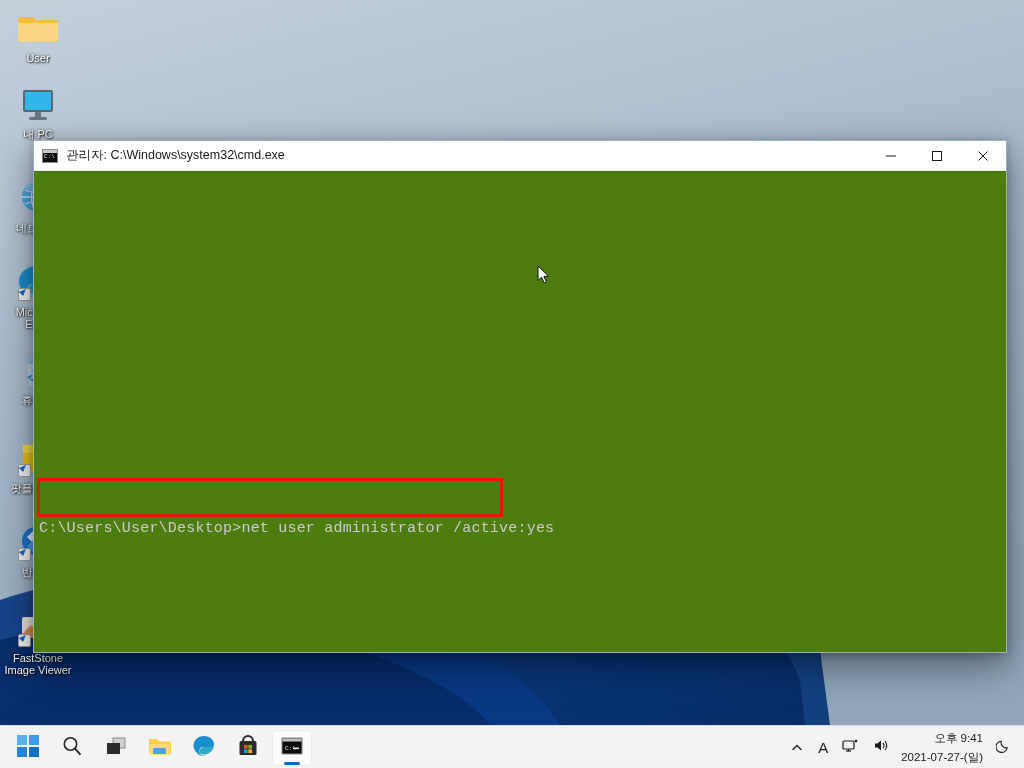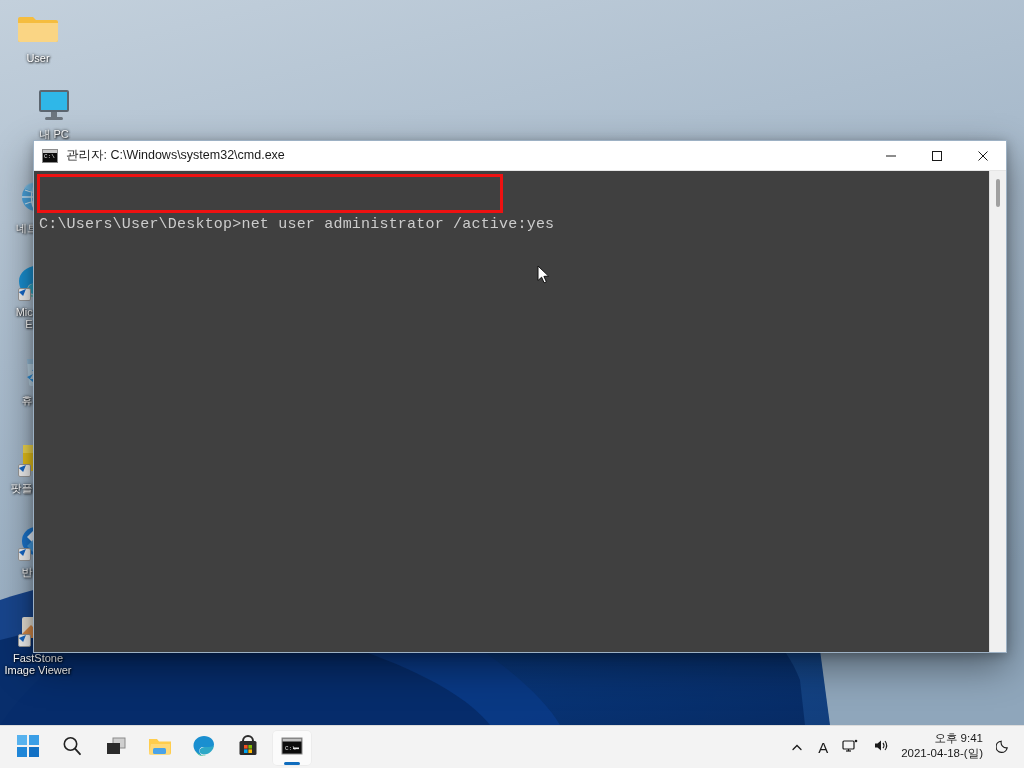--- a/index.html
+++ b/index.html
@@ -99,24 +99,25 @@
     flex: 1 1 auto;
   }
   .wbtn {
     width: 46px; height: 30px; flex: none;
     display: flex; align-items: center; justify-content: center;
     color: #1a1a1a;
   }
 
   #console-area {
     flex: 1 1 auto;
-    background: #404040;
+    background: #4d7c0f;
     position: relative;
     display: flex;
     overflow: hidden;
+    align-items: flex-end;
   }
   #console-text {
     flex: 1 1 auto;
     position: relative;
     padding: 6px 0 0 5px;
     font-family: "Liberation Mono", "DejaVu Sans Mono", monospace;
     font-size: 15px;
     line-height: 19px;
     color: #cccccc;
     white-space: pre;
@@ -186,21 +187,21 @@
     height: 34px; padding: 0 7px;
     display: flex; align-items: center; justify-content: center;
     border-radius: 4px; color: #1a1a1a;
   }
   #clock {
     text-align: right;
     font-size: 11.5px; line-height: 15px;
     color: #1a1a1a;
     padding: 0 6px 0 4px;
     border-radius: 4px; height: 34px;
-    display: flex; flex-direction: column; justify-content: flex-start;
+    display: flex; flex-direction: column; justify-content: space-between;
   }
 </style>
 </head>
 <body>
 
 <div id="desktop">
 
   <div class="wall">
     <svg width="1024" height="725" viewBox="0 0 1024 725">
       <defs>
@@ -253,21 +254,21 @@
     <div class="desk-icon" style="left:0px; top:8px;">
       <div class="glyph">
         <svg width="44" height="40" viewBox="0 0 44 40">
           <path d="M4 9 h13 l3 3 h20 a2 2 0 0 1 2 2 v18 a2 2 0 0 1 -2 2 H4 a2 2 0 0 1 -2 -2 V11 a2 2 0 0 1 2 -2 z" fill="#f5bd3f"></path>
           <path d="M2 15 h40 v17 a2 2 0 0 1 -2 2 H4 a2 2 0 0 1 -2 -2 z" fill="#fad584"></path>
         </svg>
       </div>
       <span class="cap">User</span>
     </div>
 
-    <div class="desk-icon" style="left:0px; top:84px;margin-left:16px;">
+    <div class="desk-icon" style="left:0px; top:84px;">
       <div class="glyph">
         <svg width="44" height="40" viewBox="0 0 44 40">
           <rect x="7" y="6" width="30" height="22" rx="2" fill="#5c6670"></rect>
           <rect x="9" y="8" width="26" height="18" fill="#2fb7e8"></rect>
           <rect x="9" y="8" width="26" height="18" fill="url(#scr)" opacity="0"></rect>
           <rect x="19" y="28" width="6" height="5" fill="#6c757e"></rect>
           <rect x="13" y="33" width="18" height="3" rx="1.5" fill="#6c757e"></rect>
         </svg>
       </div>
       <span class="cap">내 PC</span>
@@ -490,21 +491,21 @@
         <span>
           <svg width="17" height="15" viewBox="0 0 17 15">
             <path d="M2 5.5 h2.5 L8 2.5 v10 L4.5 9.5 H2 z" fill="#1a1a1a"></path>
             <path d="M10 4.8 a4.5 4.5 0 0 1 0 5.4" fill="none" stroke="#1a1a1a" stroke-width="1.1"></path>
             <path d="M12 3 a7.5 7.5 0 0 1 0 9" fill="none" stroke="#1a1a1a" stroke-width="1.1"></path>
           </svg>
         </span>
       </div>
       <div id="clock">
         <span>오후 9:41</span>
-        <span>2021-04-18-(일)</span>
+        <span>2021-07-27-(일)</span>
       </div>
       <div class="tray-btn">
         <span>
           <svg width="15" height="15" viewBox="0 0 15 15">
             <path d="M11.2 9.8 A5.4 5.4 0 0 1 5.2 3.2 A5.6 5.6 0 1 0 11.2 9.8 z" fill="none" stroke="#1a1a1a" stroke-width="1.1"></path>
           </svg>
         </span>
       </div>
     </div>
   </div>

